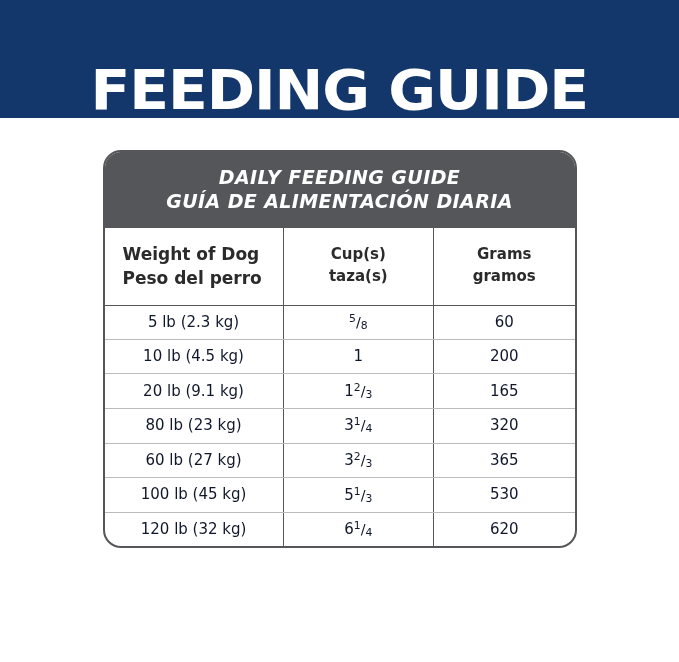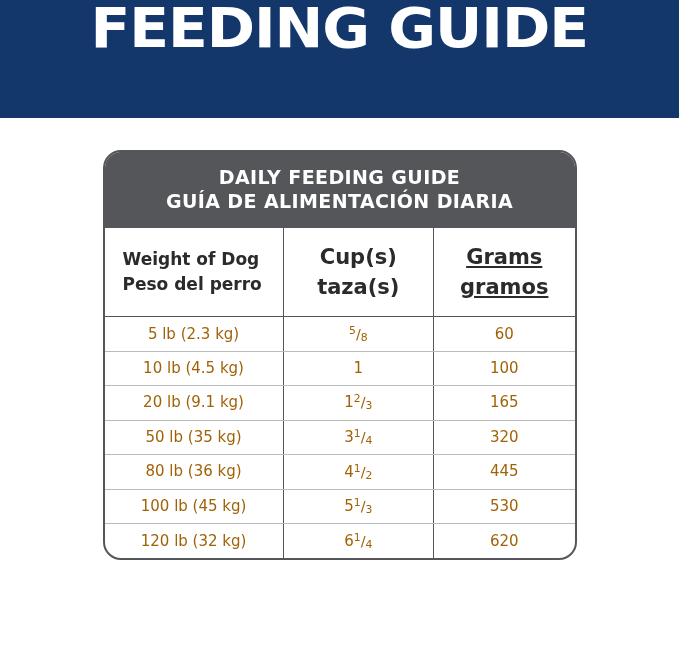--- a/index.html
+++ b/index.html
@@ -13,21 +13,21 @@
     font-family: "Liberation Sans", sans-serif;
     overflow: hidden;
   }
 
   
   .banner {
     width: 679px;
     height: 118px;
     background: #13366b;
     display: flex;
-    align-items: flex-start;
+    align-items: flex-end;
     justify-content: center;
     box-sizing: border-box;
   }
   .banner-title {
     color: #ffffff;
     font-family: "DejaVu Sans", sans-serif;
     font-weight: bold;
     font-size: 56px;
     letter-spacing: -1px;
     line-height: 1;
@@ -56,54 +56,55 @@
     color: #ffffff;
     text-align: center;
     padding: 14px 10px 14px 10px;
   }
   .card-header div {
     font-family: "DejaVu Sans", sans-serif;
     font-weight: bold;
     font-size: 19px;
     letter-spacing: 0.4px;
     line-height: 1.25;
+    font-style: italic;
   }
 
   table.feeding {
     width: 100%;
     border-collapse: collapse;
     table-layout: fixed;
   }
   table.feeding col.c1 { width: 38%; }
   table.feeding col.c2 { width: 32%; }
   table.feeding col.c3 { width: 30%; }
 
   table.feeding th {
     font-family: "DejaVu Sans", sans-serif;
     font-weight: bold;
     color: #2b2b2b;
-    font-size: 21px;
+    font-size: 15px;
     padding: 14px 6px;
     vertical-align: middle;
     text-align: center;
     line-height: 1.45;
     border-right: 1px solid #54565a;
     border-bottom: 1px solid #54565a;
   }
   table.feeding th.col-weight {
     font-size: 17px;
     text-align: left;
     padding-left: 18px;
   }
-  table.feeding th:last-child { border-right: none; text-decoration: underline; }
+  table.feeding th:last-child { border-right: none; }
 
   table.feeding td {
     font-family: "DejaVu Sans", sans-serif;
     font-size: 15px;
-    color: #a16207;
+    color: #0f172a;
     text-align: center;
     padding: 6px 16px;
     border-right: 1px solid #54565a;
     border-bottom: 1px solid #b9bbbd;
     line-height: 1.4;
   }
   table.feeding td:last-child { border-right: none; }
   table.feeding tr:last-child td { border-bottom: none; }
 
   .frac {
@@ -158,36 +159,36 @@
       </thead>
       <tbody id="feeding-rows">
           <tr>
             <td>5 lb (2.3 kg)</td>
             <td><span class="frac"><sup>5</sup><span class="slash">/</span><sub>8</sub></span></td>
             <td>60</td>
           </tr>
           <tr>
             <td>10 lb (4.5 kg)</td>
             <td><span class="frac">1</span></td>
-            <td>100</td>
+            <td>200</td>
           </tr>
           <tr>
             <td>20 lb (9.1 kg)</td>
             <td><span class="frac">1<sup>2</sup><span class="slash">/</span><sub>3</sub></span></td>
             <td>165</td>
           </tr>
           <tr>
-            <td>50 lb (35 kg)</td>
+            <td>80 lb (23 kg)</td>
             <td><span class="frac">3<sup>1</sup><span class="slash">/</span><sub>4</sub></span></td>
             <td>320</td>
           </tr>
           <tr>
-            <td>80 lb (36 kg)</td>
-            <td><span class="frac">4<sup>1</sup><span class="slash">/</span><sub>2</sub></span></td>
-            <td>445</td>
+            <td>60 lb (27 kg)</td>
+            <td><span class="frac">3<sup>2</sup><span class="slash">/</span><sub>3</sub></span></td>
+            <td>365</td>
           </tr>
           <tr>
             <td>100 lb (45 kg)</td>
             <td><span class="frac">5<sup>1</sup><span class="slash">/</span><sub>3</sub></span></td>
             <td>530</td>
           </tr>
           <tr>
             <td>120 lb (32 kg)</td>
             <td><span class="frac">6<sup>1</sup><span class="slash">/</span><sub>4</sub></span></td>
             <td>620</td>

